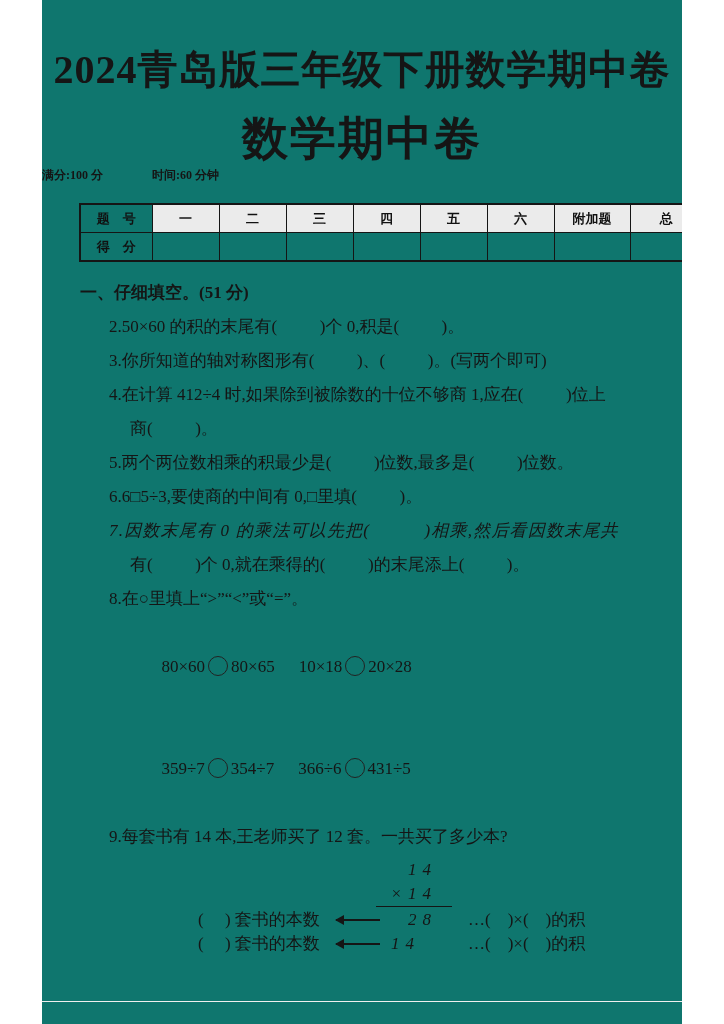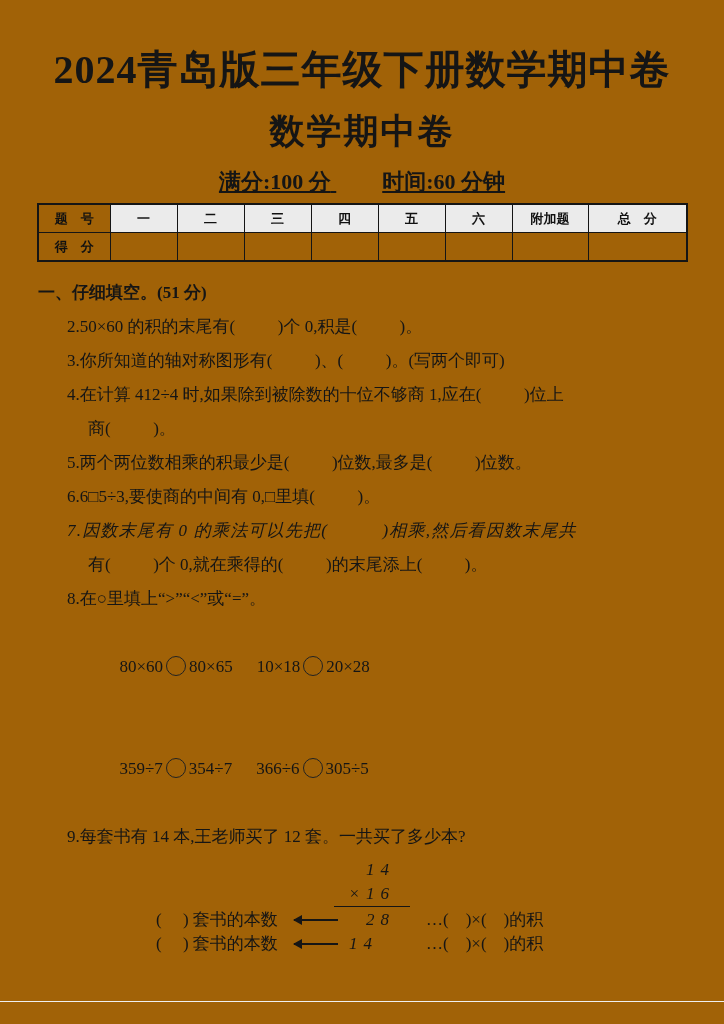--- a/index.html
+++ b/index.html
@@ -1,34 +1,34 @@
 <!DOCTYPE html>
 <html><head>
 <meta charset="utf-8">
 <style>
   html,body { margin:0; padding:0; background:#ffffff; }
   .page {
-    position:relative; width:724px; height:1024px; margin:0 auto;
-    background:#a16207; overflow:hidden;
+    position:relative; width:640px; height:1024px; margin:0 auto;
+    background:#0f766e; overflow:hidden;
     font-family:"Liberation Serif","DejaVu Serif",serif;
     color:#151515;
   }
   .title {
     position:absolute; top:42px; left:0; width:100%;
     text-align:center; font-size:40px; font-weight:900; letter-spacing:1px;
     margin:0;
   }
   .subtitle {
     position:absolute; top:108px; left:0; width:100%;
-    text-align:center; font-size:35px; font-weight:900; letter-spacing:2px;
+    text-align:center; font-size:46px; font-weight:900; letter-spacing:2px;
     margin:0;
   }
   .info {
     position:absolute; top:167px; left:0; width:100%;
-    text-align:center; font-size:22px; font-weight:700;text-decoration:underline;
+    font-size:12px; font-weight:700;
   }
   .info .gap { margin-left:46px; }
 
   table.score-table {
     position:absolute; top:203px; left:37px; width:651px;
     border-collapse:collapse; table-layout:fixed;
     font-size:13px; font-weight:700; color:#111;
     border:2.5px solid #151515;
   }
   table.score-table td {
@@ -141,28 +141,28 @@
     <div class="q-line">6.6□5÷3,要使商的中间有 0,□里填(          )。</div>
 
     <div class="q-line wide">7.因数末尾有 0 的乘法可以先把(          )相乘,然后看因数末尾共</div>
     <div class="q-line cont">有(          )个 0,就在乘得的(          )的末尾添上(          )。</div>
 
     <div class="q-line">8.在○里填上“&gt;”“&lt;”或“=”。</div>
     <div class="q-line sub">
       <span class="grp"><span>80×60</span><span class="cmp-circle"></span><span>80×65</span></span><span class="grp grp2"><span>10×18</span><span class="cmp-circle"></span><span>20×28</span></span>
     </div>
     <div class="q-line sub">
-      <span class="grp"><span>359÷7</span><span class="cmp-circle"></span><span>354÷7</span></span><span class="grp grp2"><span>366÷6</span><span class="cmp-circle"></span><span>305÷5</span></span>
+      <span class="grp"><span>359÷7</span><span class="cmp-circle"></span><span>354÷7</span></span><span class="grp grp2"><span>366÷6</span><span class="cmp-circle"></span><span>431÷5</span></span>
     </div>
 
     <div class="q-line">9.每套书有 14 本,王老师买了 12 套。一共买了多少本?</div>
 
     <div class="mult-diagram">
       <div class="mult-num" style="left:285px; top:4px;">14</div>
-      <div class="mult-num" style="left:285px; top:28px;">×16</div>
+      <div class="mult-num" style="left:285px; top:28px;">×14</div>
       <div class="rule" style="left:296px; top:52px; width:76px;"></div>
 
       <div class="d-label" style="left:118px; top:54px;">(     ) 套书的本数</div>
       <div class="arrow" style="left:256px; top:65px; width:44px;"></div>
       <div class="mult-num" style="left:285px; top:54px;">28</div>
       <div class="d-label" style="left:388px; top:54px;">…(    )×(    )的积</div>
 
       <div class="d-label" style="left:118px; top:78px;">(     ) 套书的本数</div>
       <div class="arrow" style="left:256px; top:89px; width:44px;"></div>
       <div class="mult-num" style="left:268px; top:78px;">14</div>

